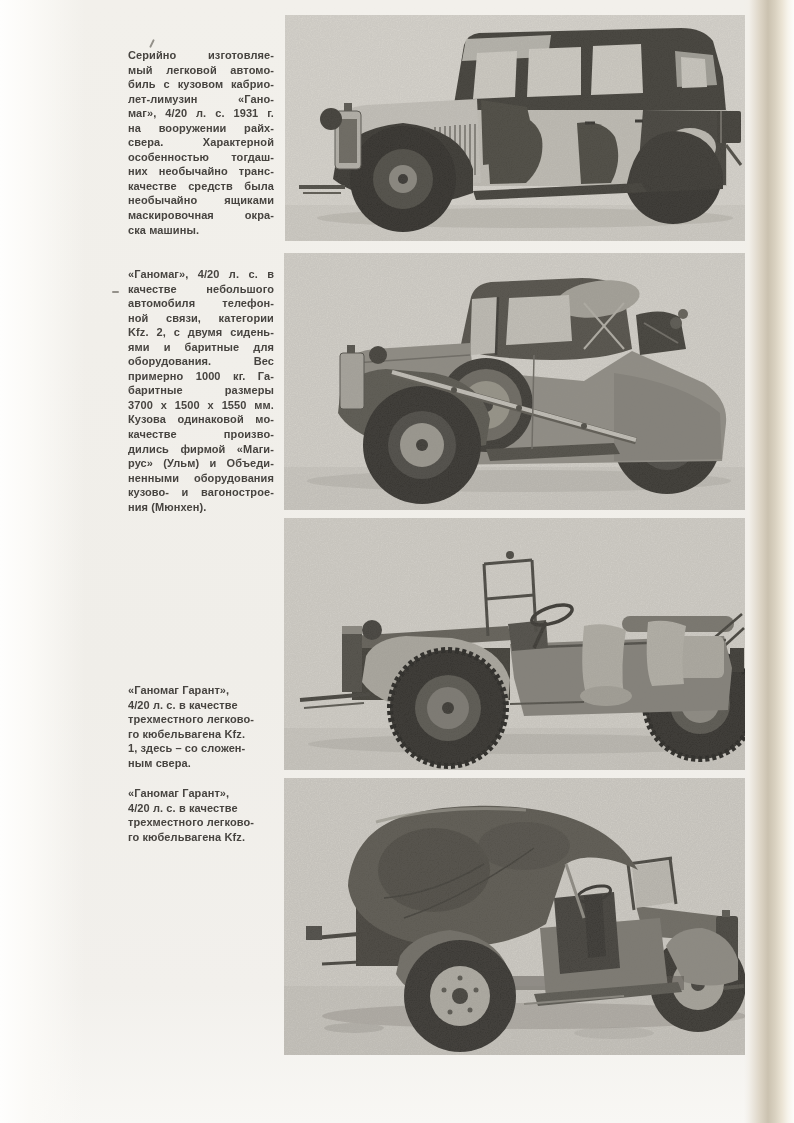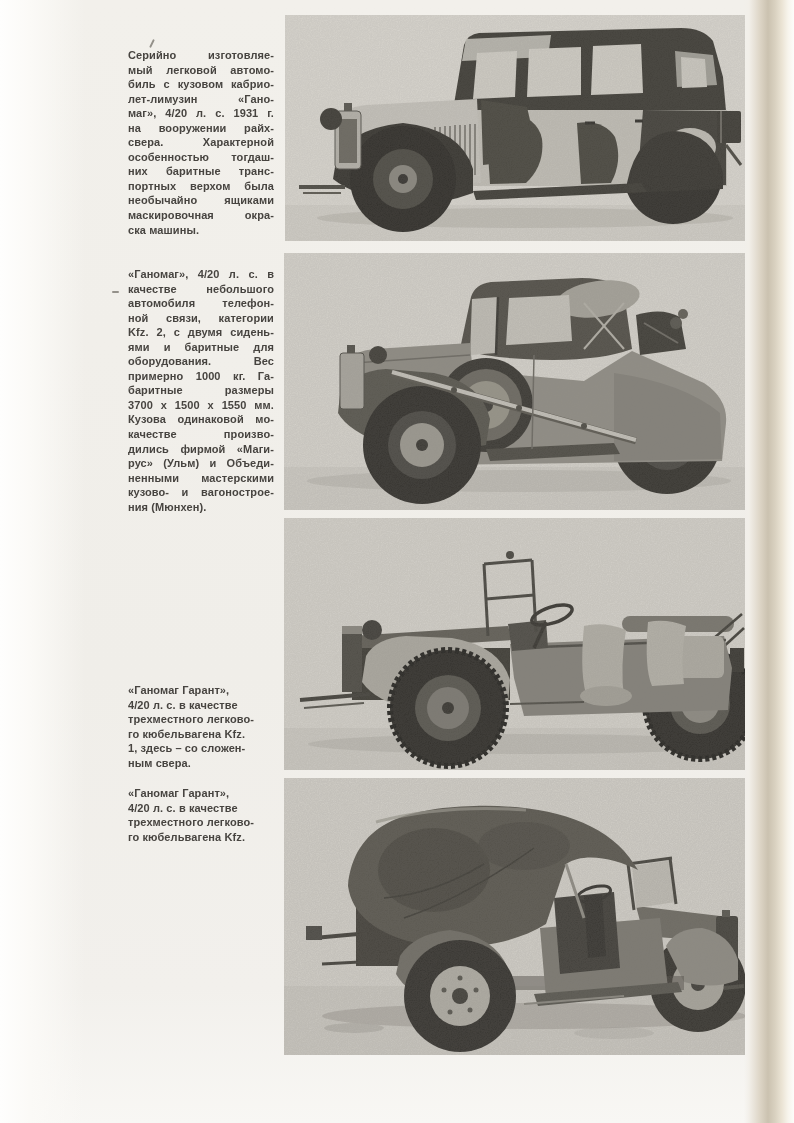--- a/index.html
+++ b/index.html
@@ -46,42 +46,42 @@
 
   <div class="txt" id="block-1">
       <div class="ln j">Серийно изготовляе-</div>
       <div class="ln j">мый легковой автомо-</div>
       <div class="ln j">биль с кузовом кабрио-</div>
       <div class="ln j">лет-лимузин «Гано-</div>
       <div class="ln j">маг», 4/20 л. с. 1931 г.</div>
       <div class="ln j">на вооружении райх-</div>
       <div class="ln j">свера. Характерной</div>
       <div class="ln j">особенностью тогдаш-</div>
-      <div class="ln j">них баритные транс-</div>
-      <div class="ln j">портных верхом была</div>
+      <div class="ln j">них необычайно транс-</div>
+      <div class="ln j">качестве средств была</div>
       <div class="ln j">необычайно ящиками</div>
       <div class="ln j">маскировочная окра-</div>
       <div class="ln">ска машины.</div>
     </div>
   <div class="txt" id="block-2">
       <div class="ln j">«Ганомаг», 4/20 л. с. в</div>
       <div class="ln j">качестве небольшого</div>
       <div class="ln j">автомобиля телефон-</div>
       <div class="ln j">ной связи, категории</div>
       <div class="ln j">Kfz. 2, с двумя сидень-</div>
       <div class="ln j">ями и баритные для</div>
       <div class="ln j">оборудования. Вес</div>
       <div class="ln j">примерно 1000 кг. Га-</div>
       <div class="ln j">баритные размеры</div>
       <div class="ln j">3700 x 1500 x 1550 мм.</div>
       <div class="ln j">Кузова одинаковой мо-</div>
       <div class="ln j">качестве произво-</div>
       <div class="ln j">дились фирмой «Маги-</div>
       <div class="ln j">рус» (Ульм) и Объеди-</div>
-      <div class="ln j">ненными мастерскими</div>
+      <div class="ln j">ненными оборудования</div>
       <div class="ln j">кузово- и вагонострое-</div>
       <div class="ln">ния (Мюнхен).</div>
     </div>
   <div class="txt" id="block-3">
       <div class="ln">«Ганомаг Гарант»,</div>
       <div class="ln">4/20 л. с. в качестве</div>
       <div class="ln">трехместного легково-</div>
       <div class="ln">го кюбельвагена Kfz.</div>
       <div class="ln">1, здесь – со сложен-</div>
       <div class="ln">ным свера.</div>

